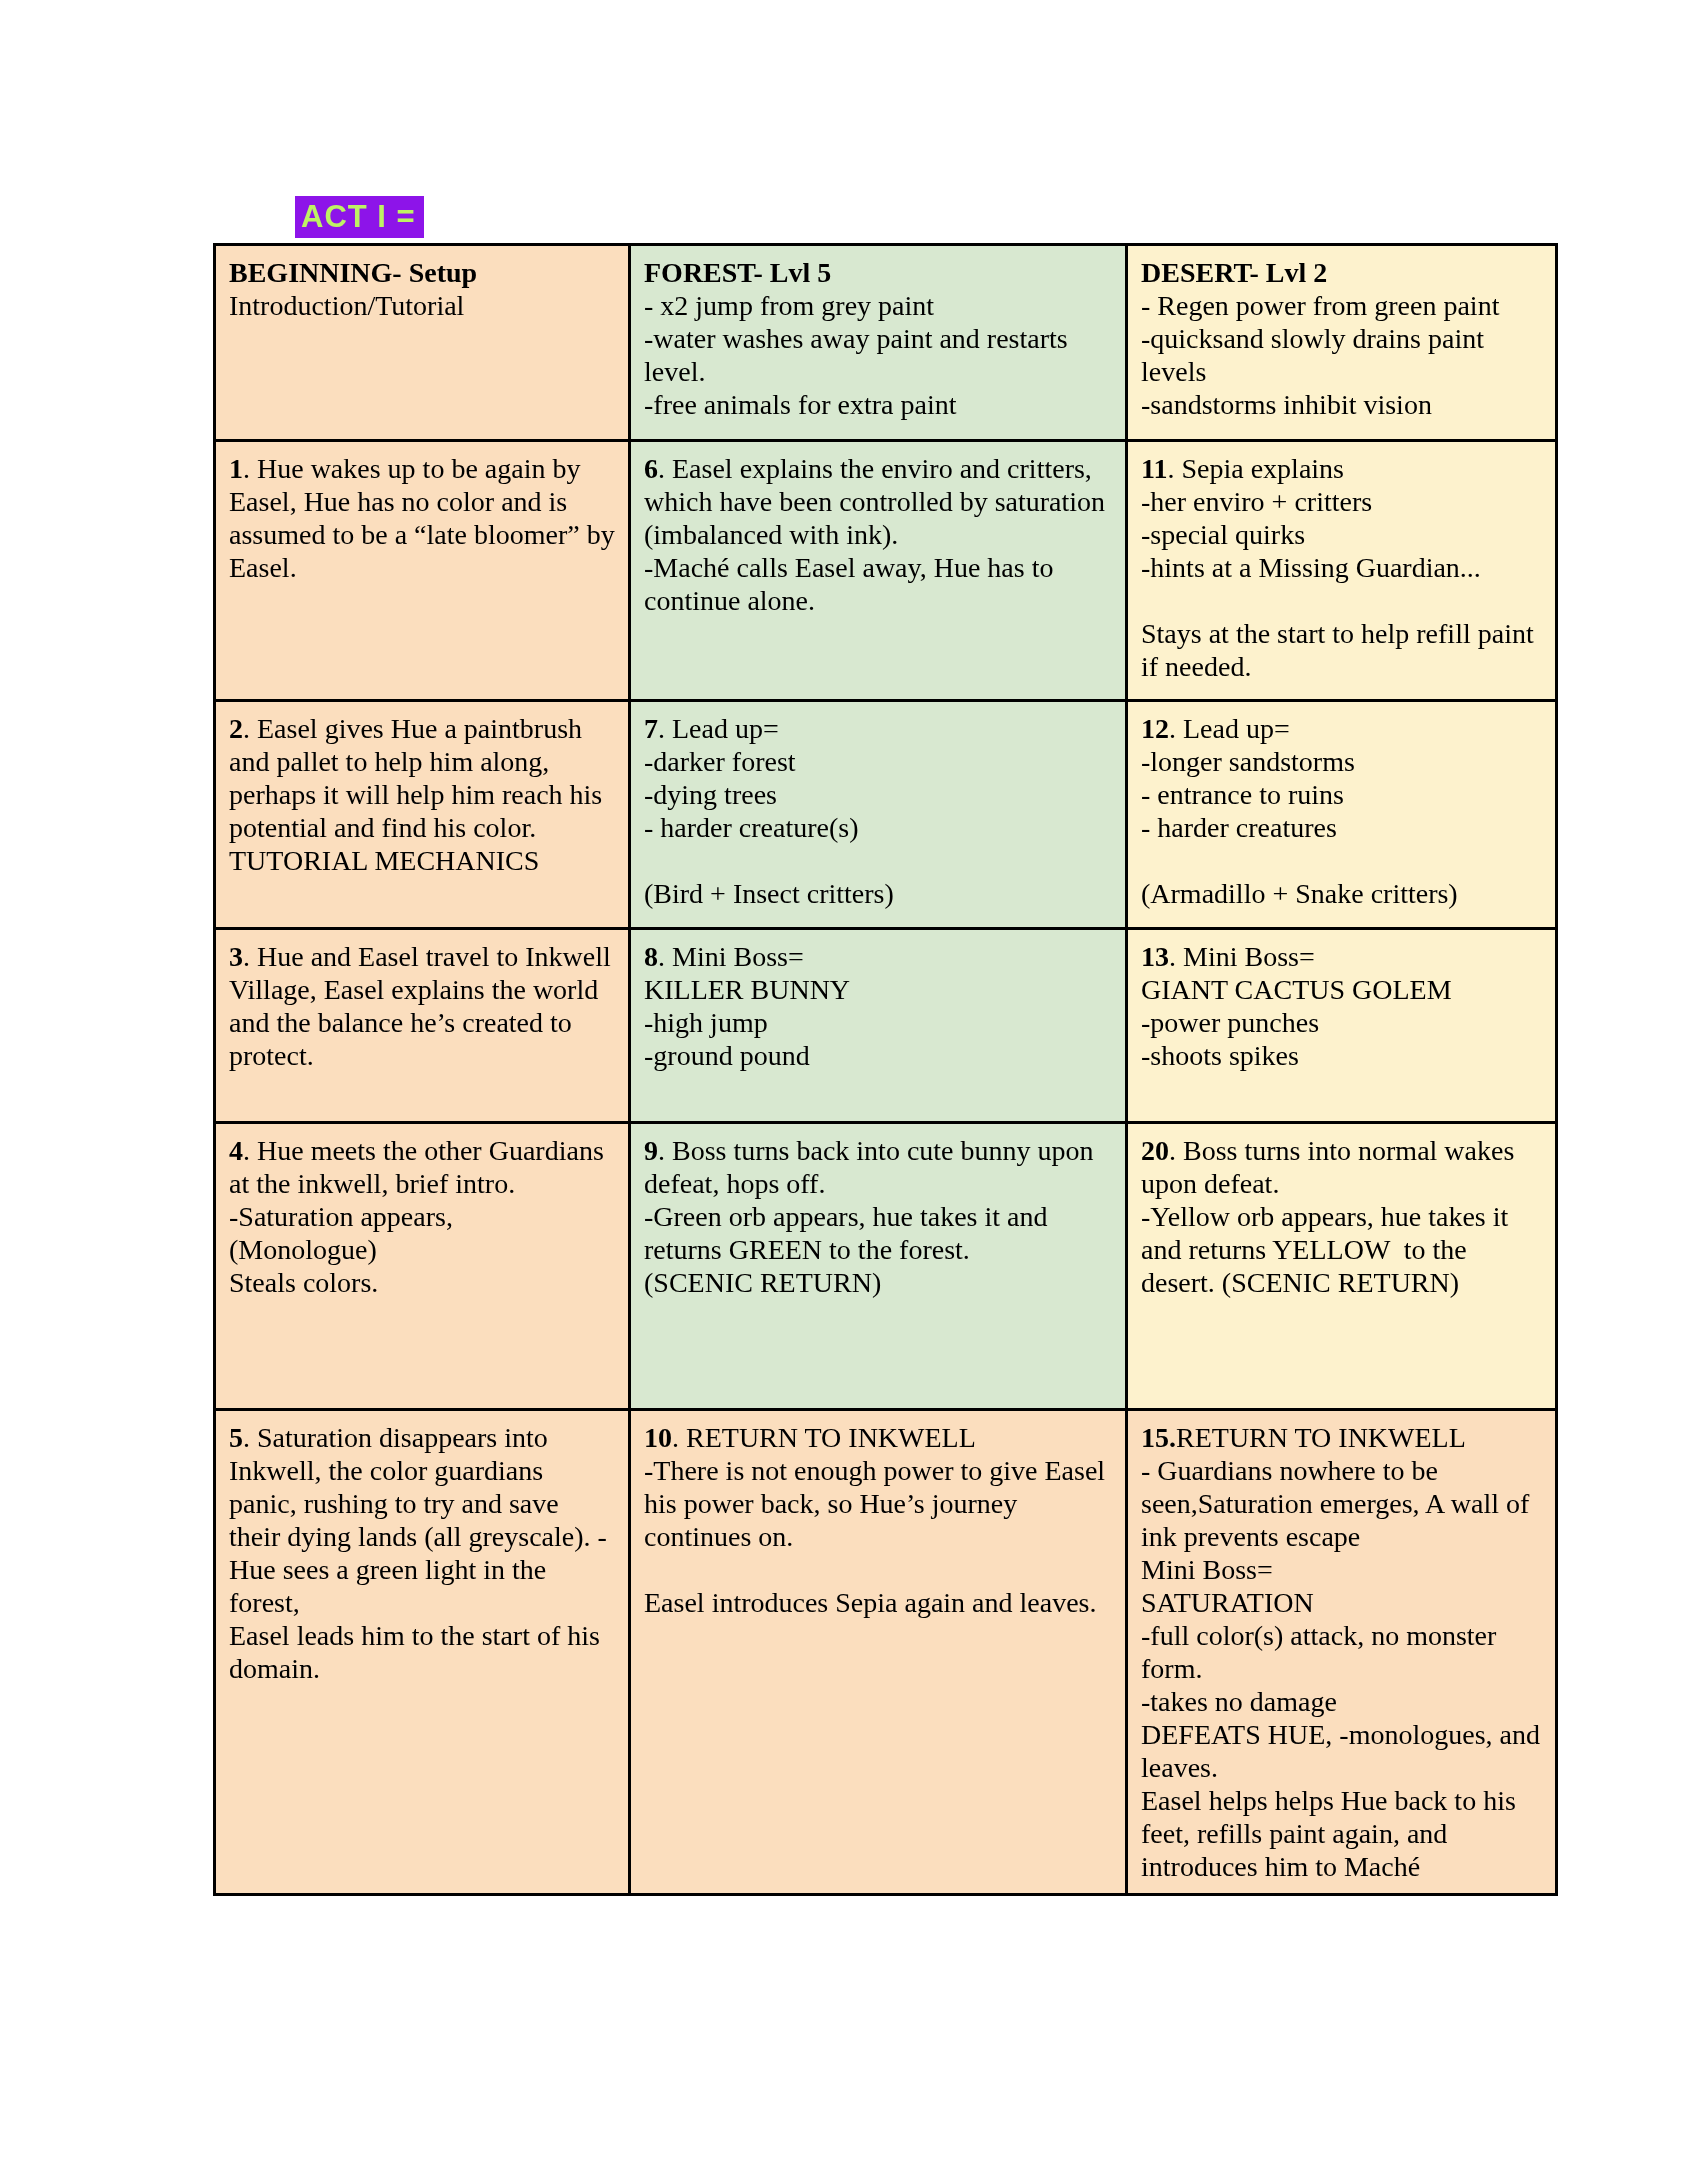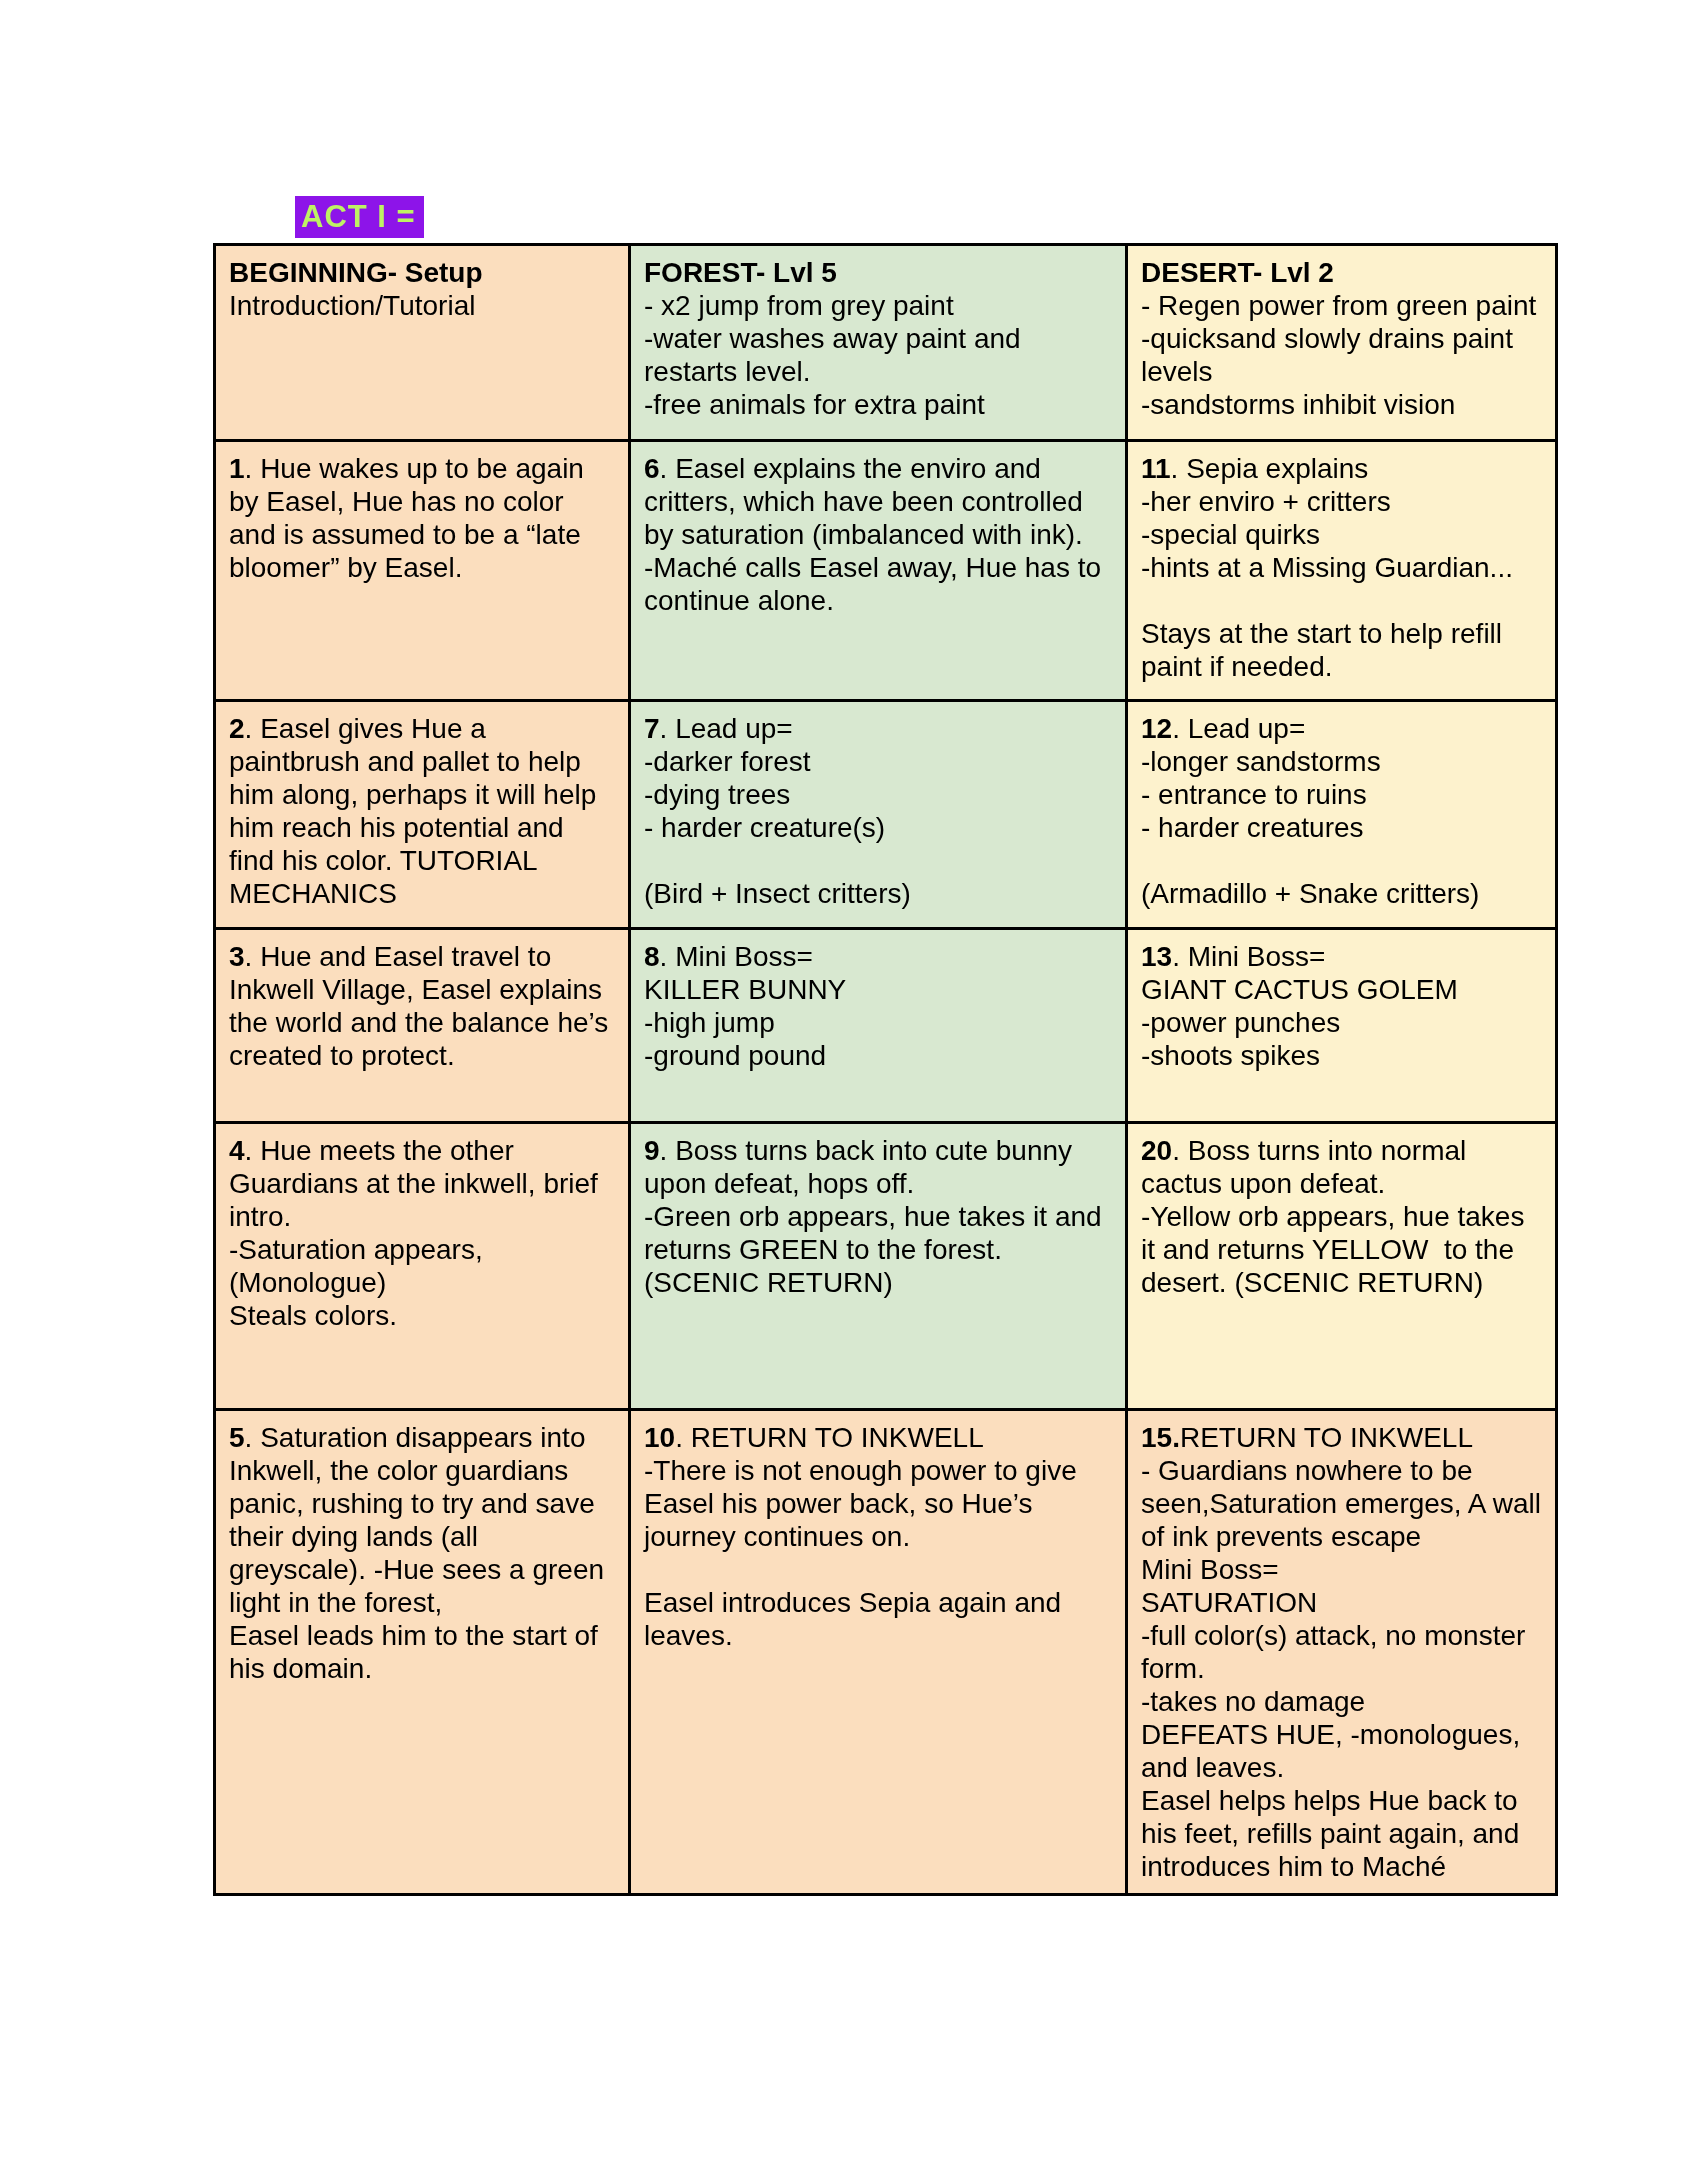--- a/index.html
+++ b/index.html
@@ -23,20 +23,21 @@
     padding: 1px 8px 1px 6px;
     letter-spacing: 1px;
   }
   table.story-table {
     position: absolute;
     left: 213px;
     top: 243px;
     width: 1341px;
     border-collapse: collapse;
     table-layout: fixed;
+    font-family: Liberation Serif, serif;
   }
   col.col-1 { width: 415px; }
   col.col-2 { width: 497px; }
   col.col-3 { width: 430px; }
   td {
     border: 3px solid #000000;
     vertical-align: top;
     padding: 10px 13px;
     font-size: 28px;
     line-height: 33px;
@@ -128,21 +129,21 @@
   </tr>
 
   <tr class="row-4">
     <td class="peach"><span class="num">4</span><span class="sep">. </span><span class="body">Hue meets the other Guardians at the inkwell, brief intro.
 -Saturation appears,
 (Monologue)
 Steals colors.</span></td>
     <td class="green"><span class="num">9</span><span class="sep">. </span><span class="body">Boss turns back into cute bunny upon defeat, hops off.
 -Green orb appears, hue takes it and returns GREEN to the forest.
 (SCENIC RETURN)</span></td>
-    <td class="yellow"><span class="num">20</span><span class="sep">. </span><span class="body">Boss turns into normal cactus upon defeat.
+    <td class="yellow"><span class="num">20</span><span class="sep">. </span><span class="body">Boss turns into normal wakes upon defeat.
 -Yellow orb appears, hue takes it and returns YELLOW  to the desert. (SCENIC RETURN)</span></td>
   </tr>
 
   <tr class="row-5">
     <td class="peach"><span class="num">5</span><span class="sep">. </span><span class="body">Saturation disappears into Inkwell, the color guardians panic, rushing to try and save their dying lands (all greyscale). -Hue sees a green light in the forest,
 Easel leads him to the start of his domain.</span></td>
     <td class="peach"><span class="num">10</span><span class="sep">. </span><span class="body">RETURN TO INKWELL
 -There is not enough power to give Easel his power back, so Hue’s journey continues on.
 
 Easel introduces Sepia again and leaves.</span></td>

